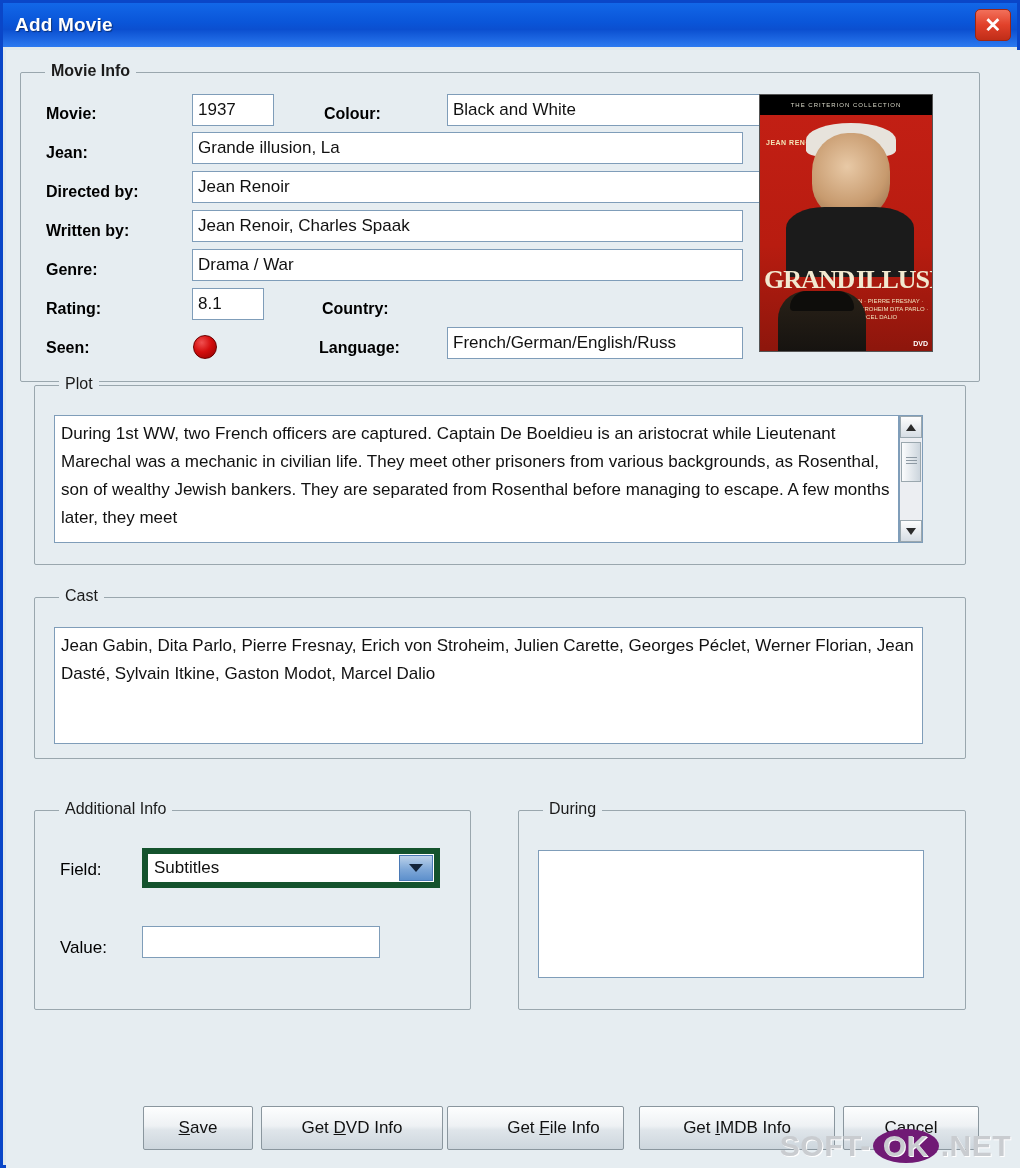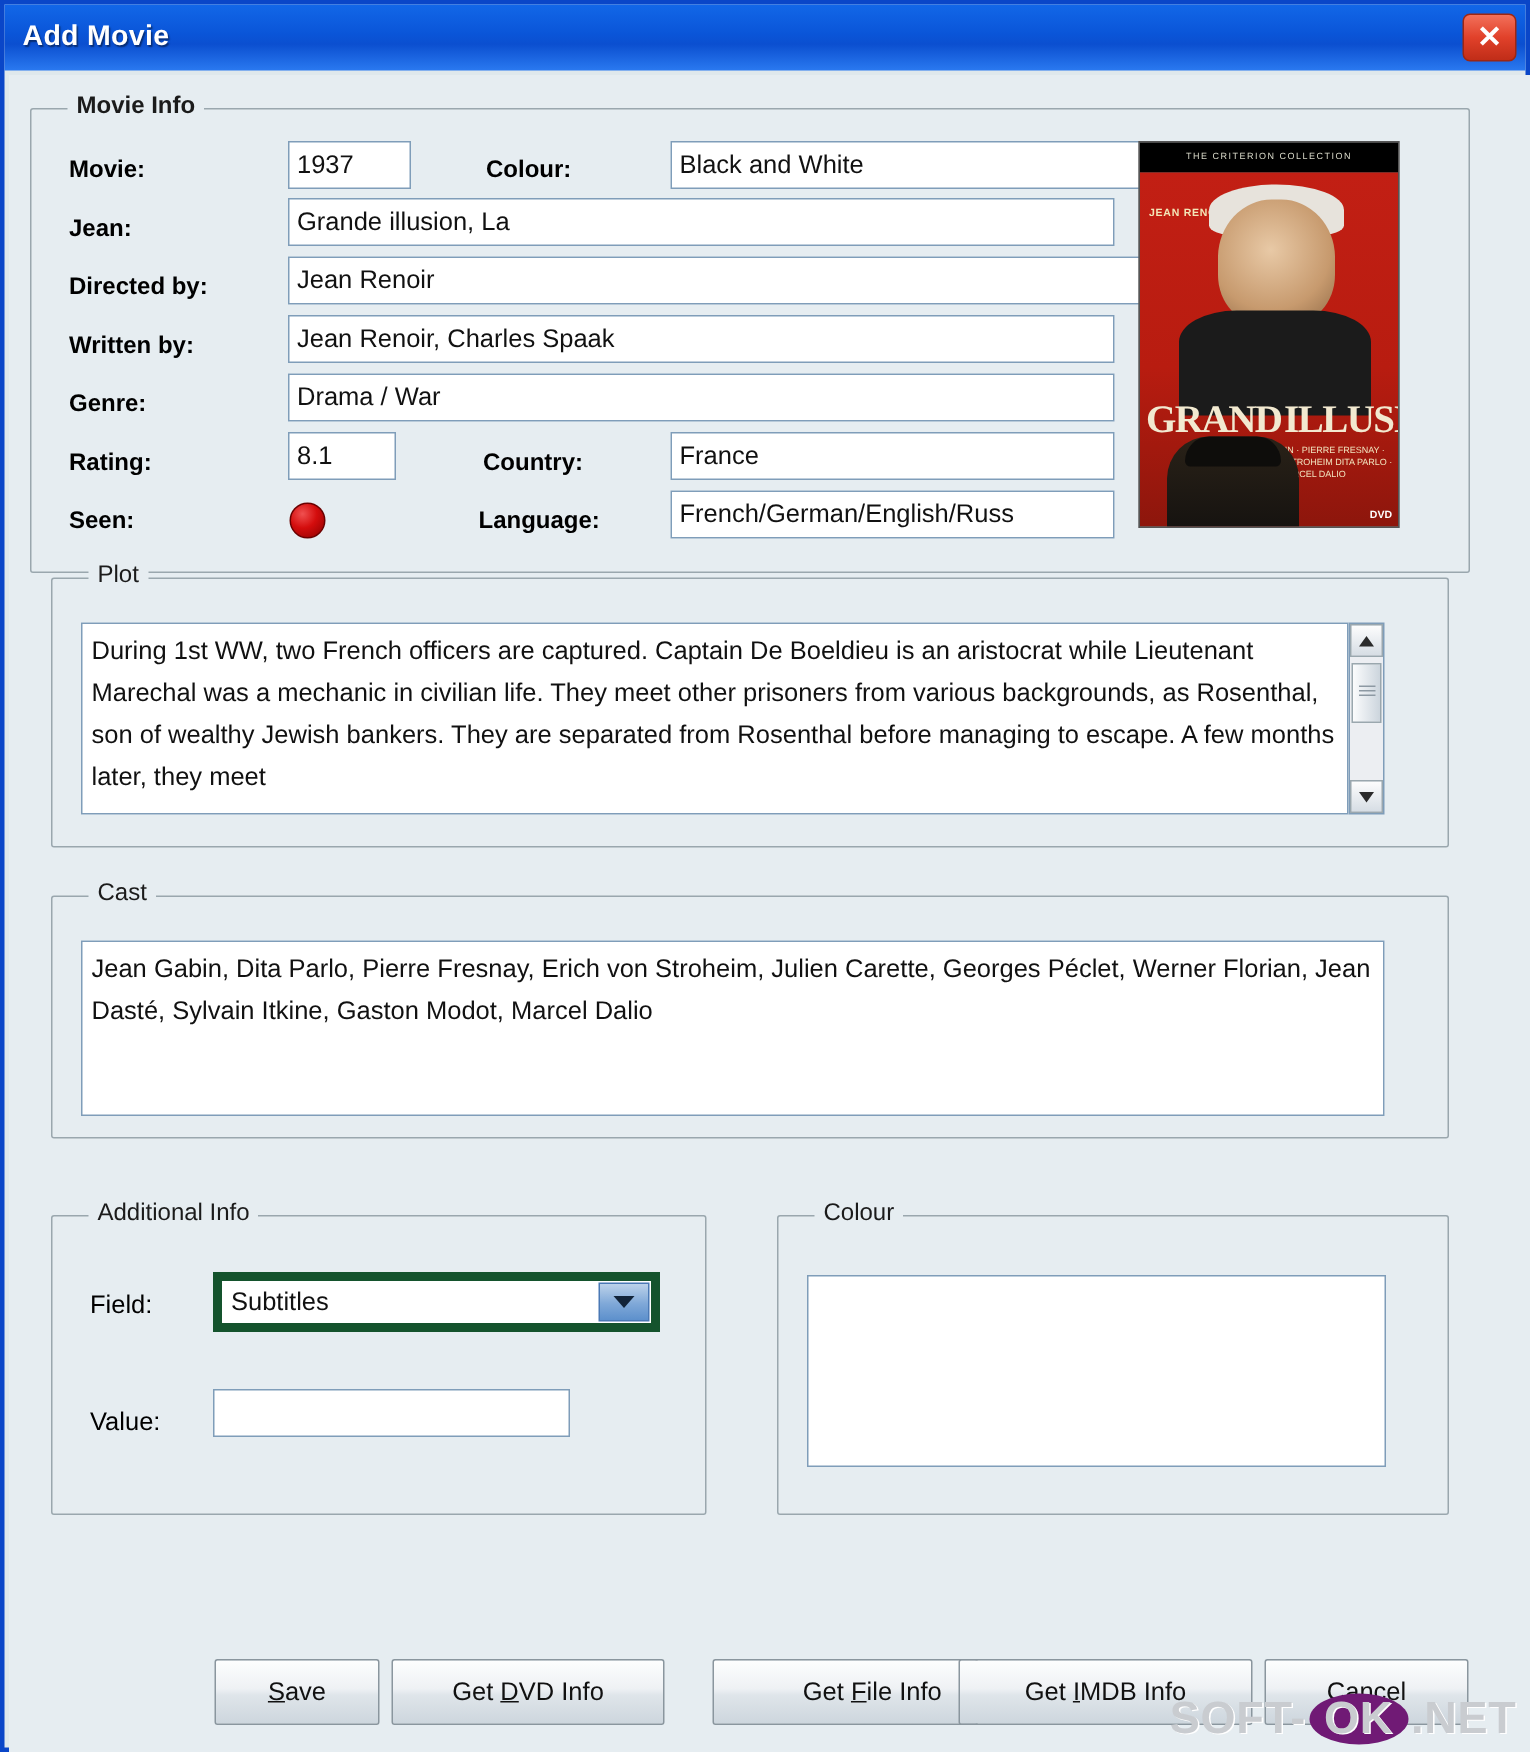--- a/index.html
+++ b/index.html
@@ -355,21 +355,20 @@
 
     <div class="lbl" style="left:40px; top:172px;">Written by:</div>
     <input class="field" style="left: 186px; top: 160px; width: 551px; height: 32px;" value="Jean Renoir, Charles Spaak">
 
     <div class="lbl" style="left:40px; top:211px;">Genre:</div>
     <input class="field" style="left: 186px; top: 199px; width: 551px; height: 32px;" value="Drama / War">
 
     <div class="lbl" style="left:40px; top:250px;">Rating:</div>
     <input class="field" style="left: 186px; top: 238px; width: 72px; height: 32px;" value="8.1">
     <div class="lbl" style="left:316px; top:250px;">Country:</div>
-    <input class="field" style="left: 441px; top: 238px; width: 296px; height: 32px;" value="France">
 
     <div class="lbl" style="left:40px; top:289px;">Seen:</div>
     <div class="seen-dot" style="left:187px; top:285px;"></div>
     <div class="lbl" style="left:313px; top:289px;">Language:</div>
     <input class="field" style="left: 441px; top: 277px; width: 296px; height: 32px;" value="French/German/English/Russ">
 
     <div class="poster" style="left:753px; top:44px;">
       <div class="pcap-top">THE CRITERION COLLECTION</div>
       <div class="pbody">
         <div class="topname">JEAN RENOIR'S</div>
@@ -413,32 +412,32 @@
     <div class="combo" style="left:136px; top:798px; width:298px; height:40px;">
       <span>Subtitles</span>
       <span class="combo-btn">
           <span class="combo-arrow"></span>
         </span>
     </div>
     <div class="lbl" style="left:54px; top:888px; font-weight:normal; font-size:17px;">Value:</div>
     <input class="field" style="left: 136px; top: 876px; width: 238px; height: 32px;" value="">
 
     <div class="group" style="left:512px; top:760px; width:448px; height:200px;">
-      <span class="legend">Colour</span>
+      <span class="legend">During</span>
     </div>
     <div class="textarea" style="left:532px; top:800px; width:386px; height:128px;"></div>
 
     <div class="btnrow">
       <div class="btn" style="left:137px; top:-4px; width:110px;">
         <span><u>S</u>ave</span>
       </div>
       <div class="btn" style="left:255px; top:-4px; width:182px;">
         <span>Get <u>D</u>VD Info</span>
       </div>
-      <div class="btn" style="left:469px; top:-4px; width:177px;padding-left:36px;">
+      <div class="btn" style="left:441px; top:-4px; width:177px;padding-left:36px;">
         <span>Get <u>F</u>ile Info</span>
       </div>
       <div class="btn" style="left:633px; top:-4px; width:196px;">
         <span>Get <u>I</u>MDB Info</span>
       </div>
       <div class="btn" style="left:837px; top:-4px; width:136px;">
         <span><u>C</u>ancel</span>
       </div>
     </div>
 

